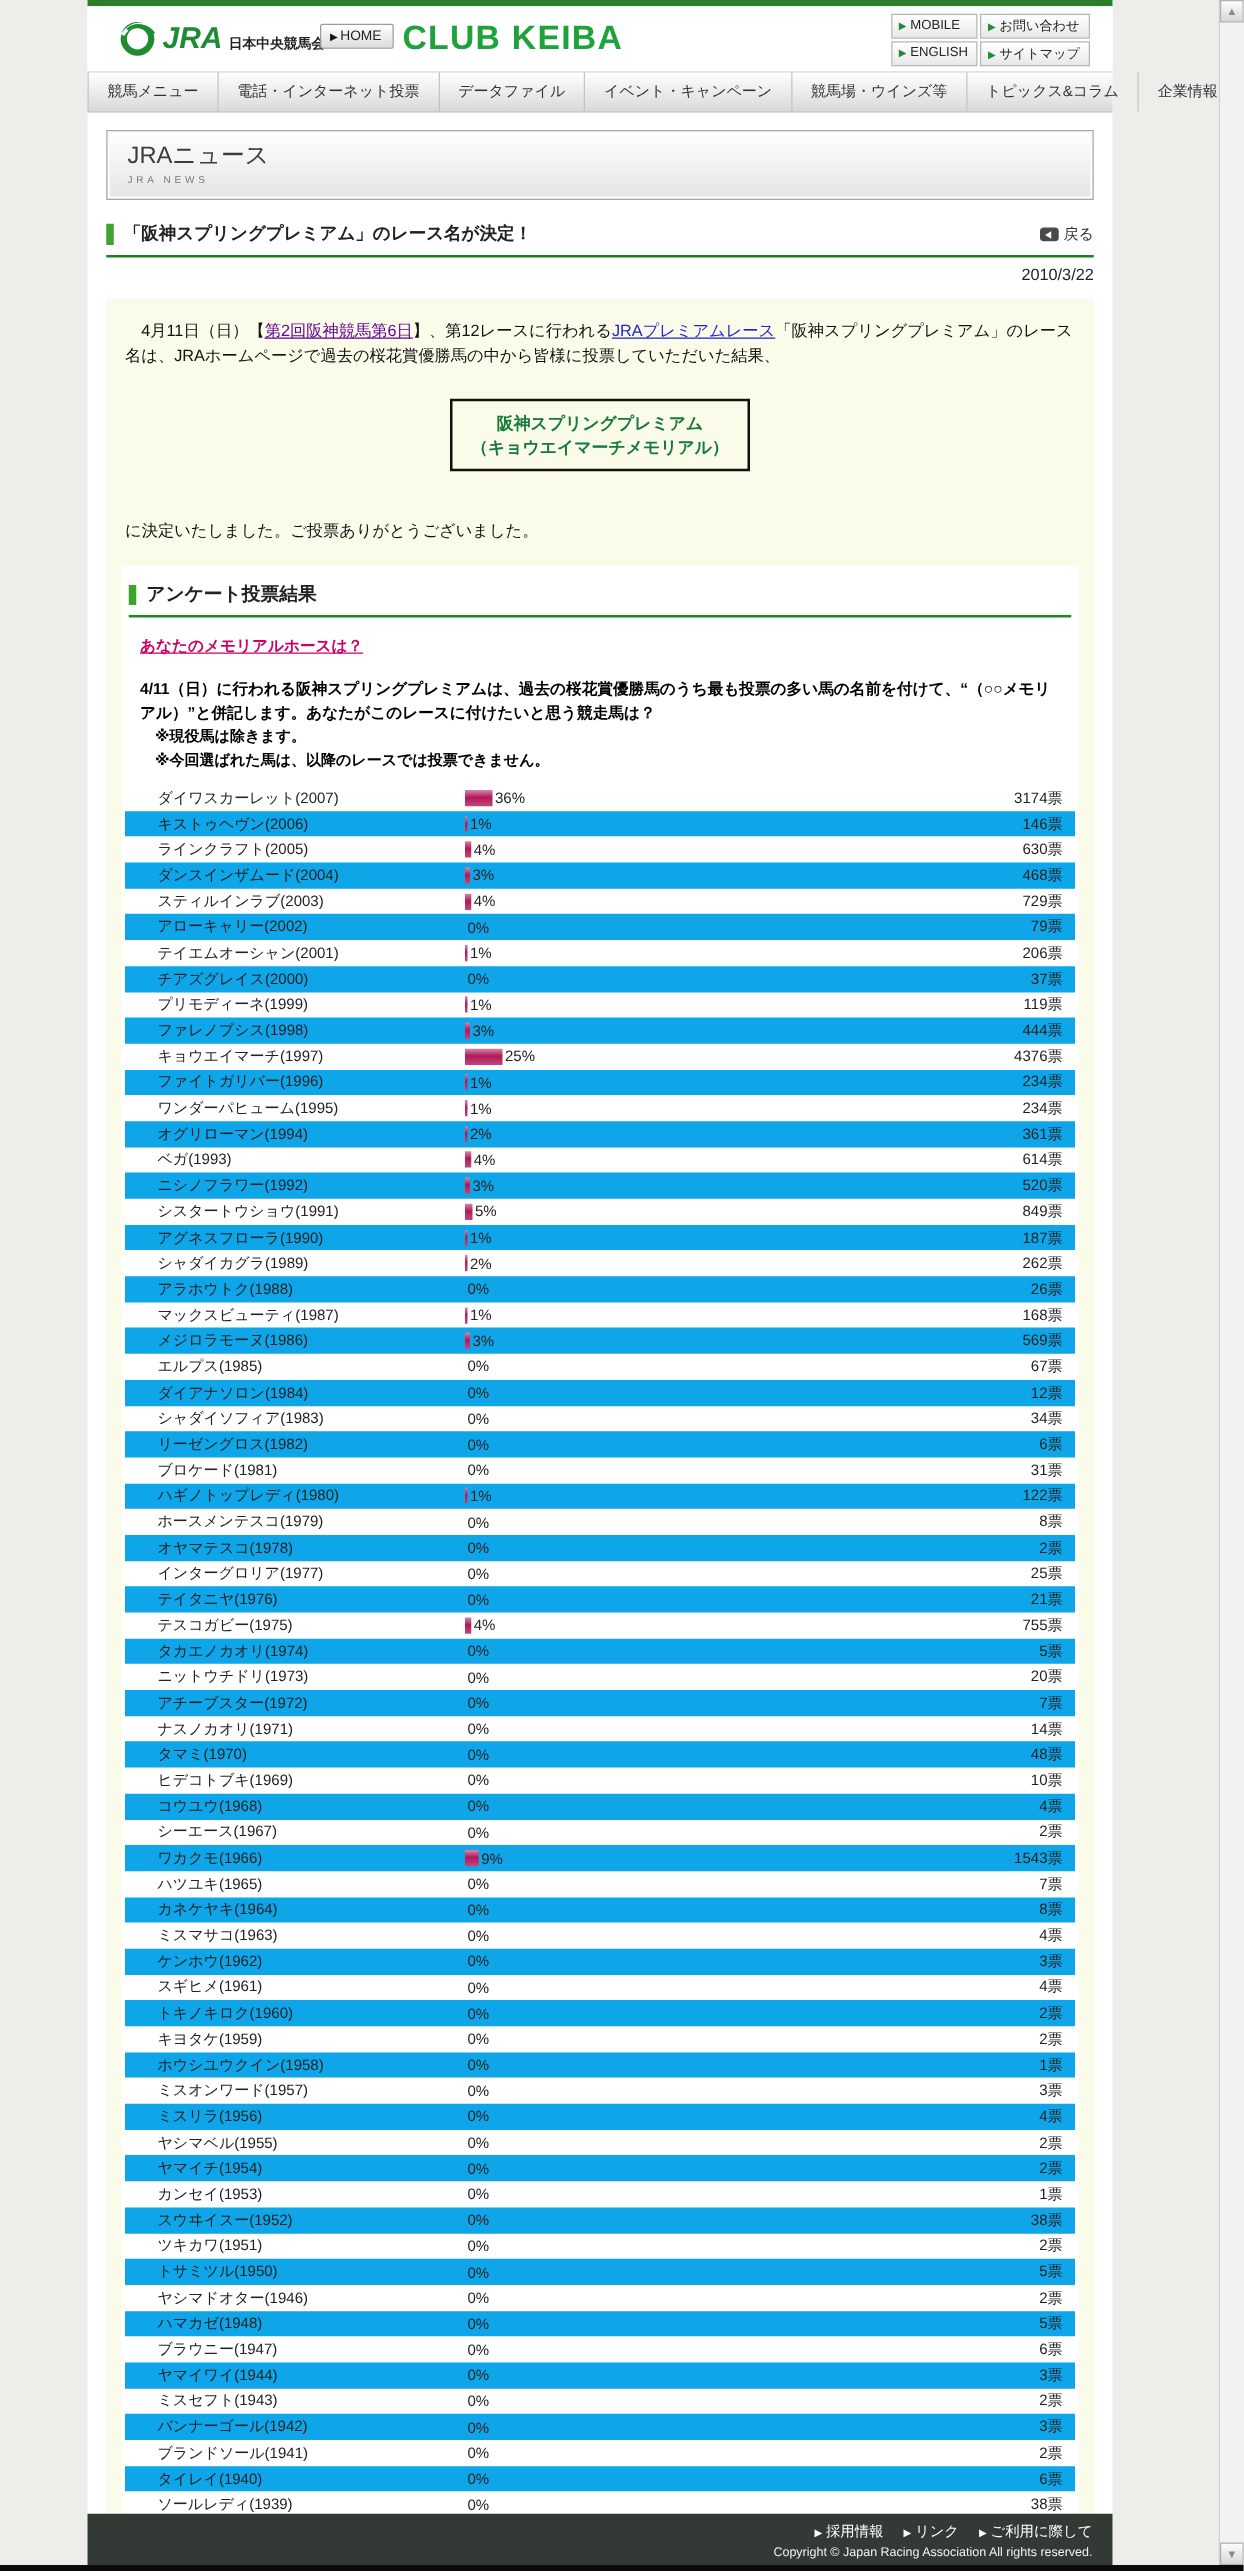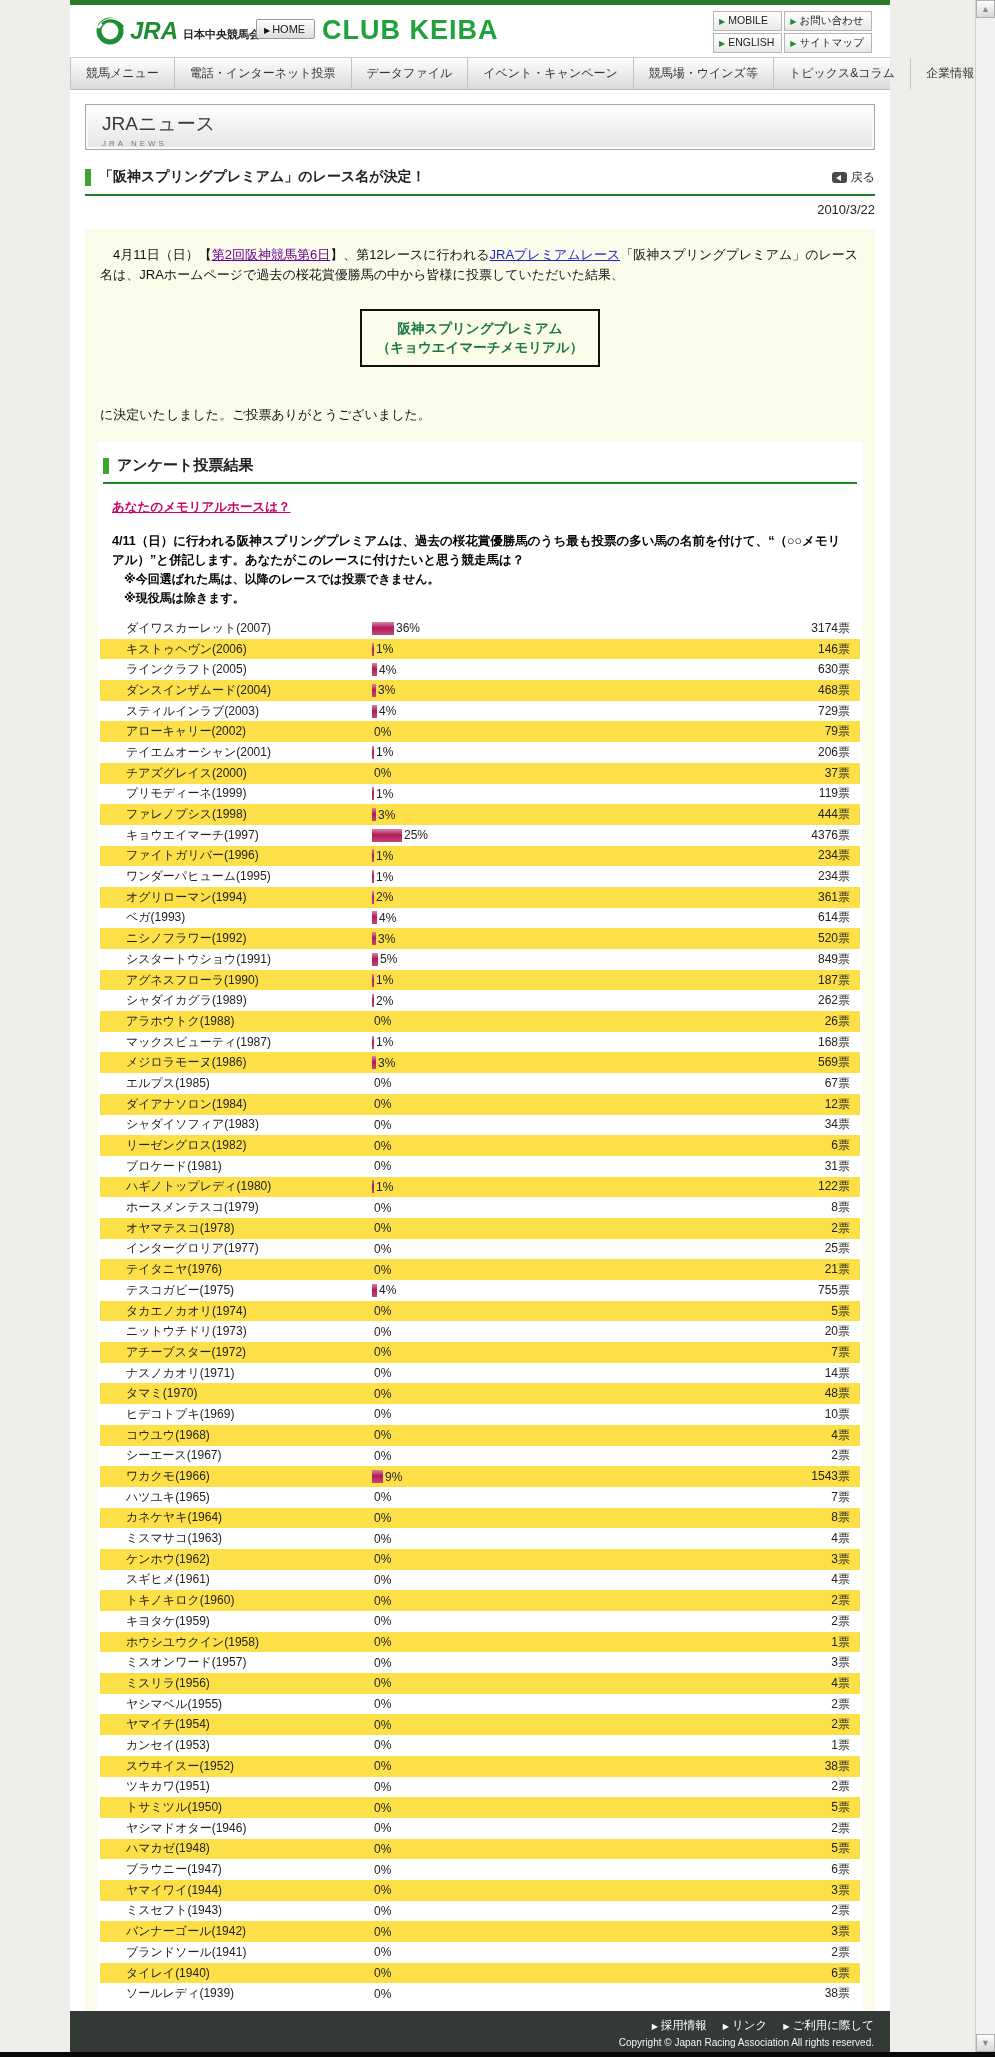--- a/index.html
+++ b/index.html
@@ -28,21 +28,21 @@
   .hdr-link .arr{color:#1e8c32;font-size:8px;margin-right:3px;}
 
   
   .main-nav{height:31px;display:flex;background:linear-gradient(#ffffff,#d9d9d9);
     border-top:1px solid #cfcfcf;border-bottom:1px solid #b9b9b9;}
   .nav-item{line-height:31px;padding:0 15px;font-size:12px;color:#333;
     border-right:1px solid #c3c3c3;cursor:pointer;white-space:nowrap;}
   .nav-item:first-child{border-left:1px solid #c3c3c3;}
 
   
-  .page-title-box{margin:14px 15px 0;height:46px;border:1px solid #a8a8a8;
+  .page-title-box{margin:14px 15px 0;height:56px;border:1px solid #a8a8a8;
     background:linear-gradient(#ffffff,#e4e4e4);box-shadow:inset 0 0 0 2px #fafafa;
     padding:6px 0 0 16px;box-sizing:border-box;}
   .page-title{font-size:19px;color:#3c3c3c;}
   .page-subtitle{font-size:8px;letter-spacing:3px;color:#777;margin-top:2px;}
 
   
   .headline-wrap{margin:18px 15px 0;border-bottom:2px solid #1e7e1e;padding-bottom:8px;
     display:flex;align-items:flex-end;}
   .green-block{width:6px;height:17px;background:#3fa32f;margin-right:8px;flex:none;}
   .headline{font-size:14px;font-weight:bold;color:#222;flex:1;}
@@ -68,21 +68,21 @@
   .section-header .green-block{height:16px;}
   .section-title{font-size:15px;font-weight:bold;color:#222;}
   .question-link{display:inline-block;margin:15px 12px 0;color:#cc0066;font-weight:bold;
     font-size:12.5px;text-decoration:underline;cursor:pointer;}
   .survey-desc{margin:16px 12px 0;font-weight:bold;font-size:12.5px;line-height:19px;color:#000;}
   .survey-note{margin:0 12px;padding-left:12px;font-weight:bold;font-size:12px;line-height:19px;color:#000;}
 
   
   .poll-list{margin-top:10px;}
   .poll-row{height:20.7px;display:flex;align-items:center;font-size:12px;color:#222;}
-  .poll-row.alt{background:#fde047;}
+  .poll-row.alt{background:#0ea5e9;}
   .poll-row .name{width:246px;padding-left:26px;flex:none;white-space:nowrap;overflow:hidden;}
   .poll-row .barwrap{flex:1;display:flex;align-items:center;}
   .poll-row .bar{height:13px;background:linear-gradient(#d687a8 0%,#b2175a 45%,#bf4a78 100%);flex:none;}
   .poll-row .pct{margin-left:2px;}
   .poll-row .votes{width:118px;padding-right:10px;text-align:right;flex:none;}
   .total-row{height:30px;display:flex;align-items:flex-end;justify-content:flex-end;
     font-size:12.5px;font-weight:bold;color:#111;}
   .total-row .tlabel{margin-right:34px;}
   .total-row .tvalue{width:80px;text-align:right;margin-right:112px;}
 
@@ -165,22 +165,22 @@
 
     <div class="thanks">に決定いたしました。ご投票ありがとうございました。</div>
 
     <div class="survey-panel">
       <div class="section-header">
         <div class="green-block"></div>
         <div class="section-title">アンケート投票結果</div>
       </div>
       <a class="question-link">あなたのメモリアルホースは？</a>
       <div class="survey-desc">4/11（日）に行われる阪神スプリングプレミアムは、過去の桜花賞優勝馬のうち最も投票の多い馬の名前を付けて、“（○○メモリアル）”と併記します。あなたがこのレースに付けたいと思う競走馬は？</div>
+      <div class="survey-note">※現役馬は除きます。</div>
       <div class="survey-note">※今回選ばれた馬は、以降のレースでは投票できません。</div>
-      <div class="survey-note">※現役馬は除きます。</div>
 
       <div class="poll-list">
           <div class="poll-row">
             <span class="name">ダイワスカーレット(2007)</span>
             <span class="barwrap">
               <span class="bar" style="width: 22px;"></span>
               <span class="pct">36%</span>
             </span>
             <span class="votes">3174票</span>
           </div>

